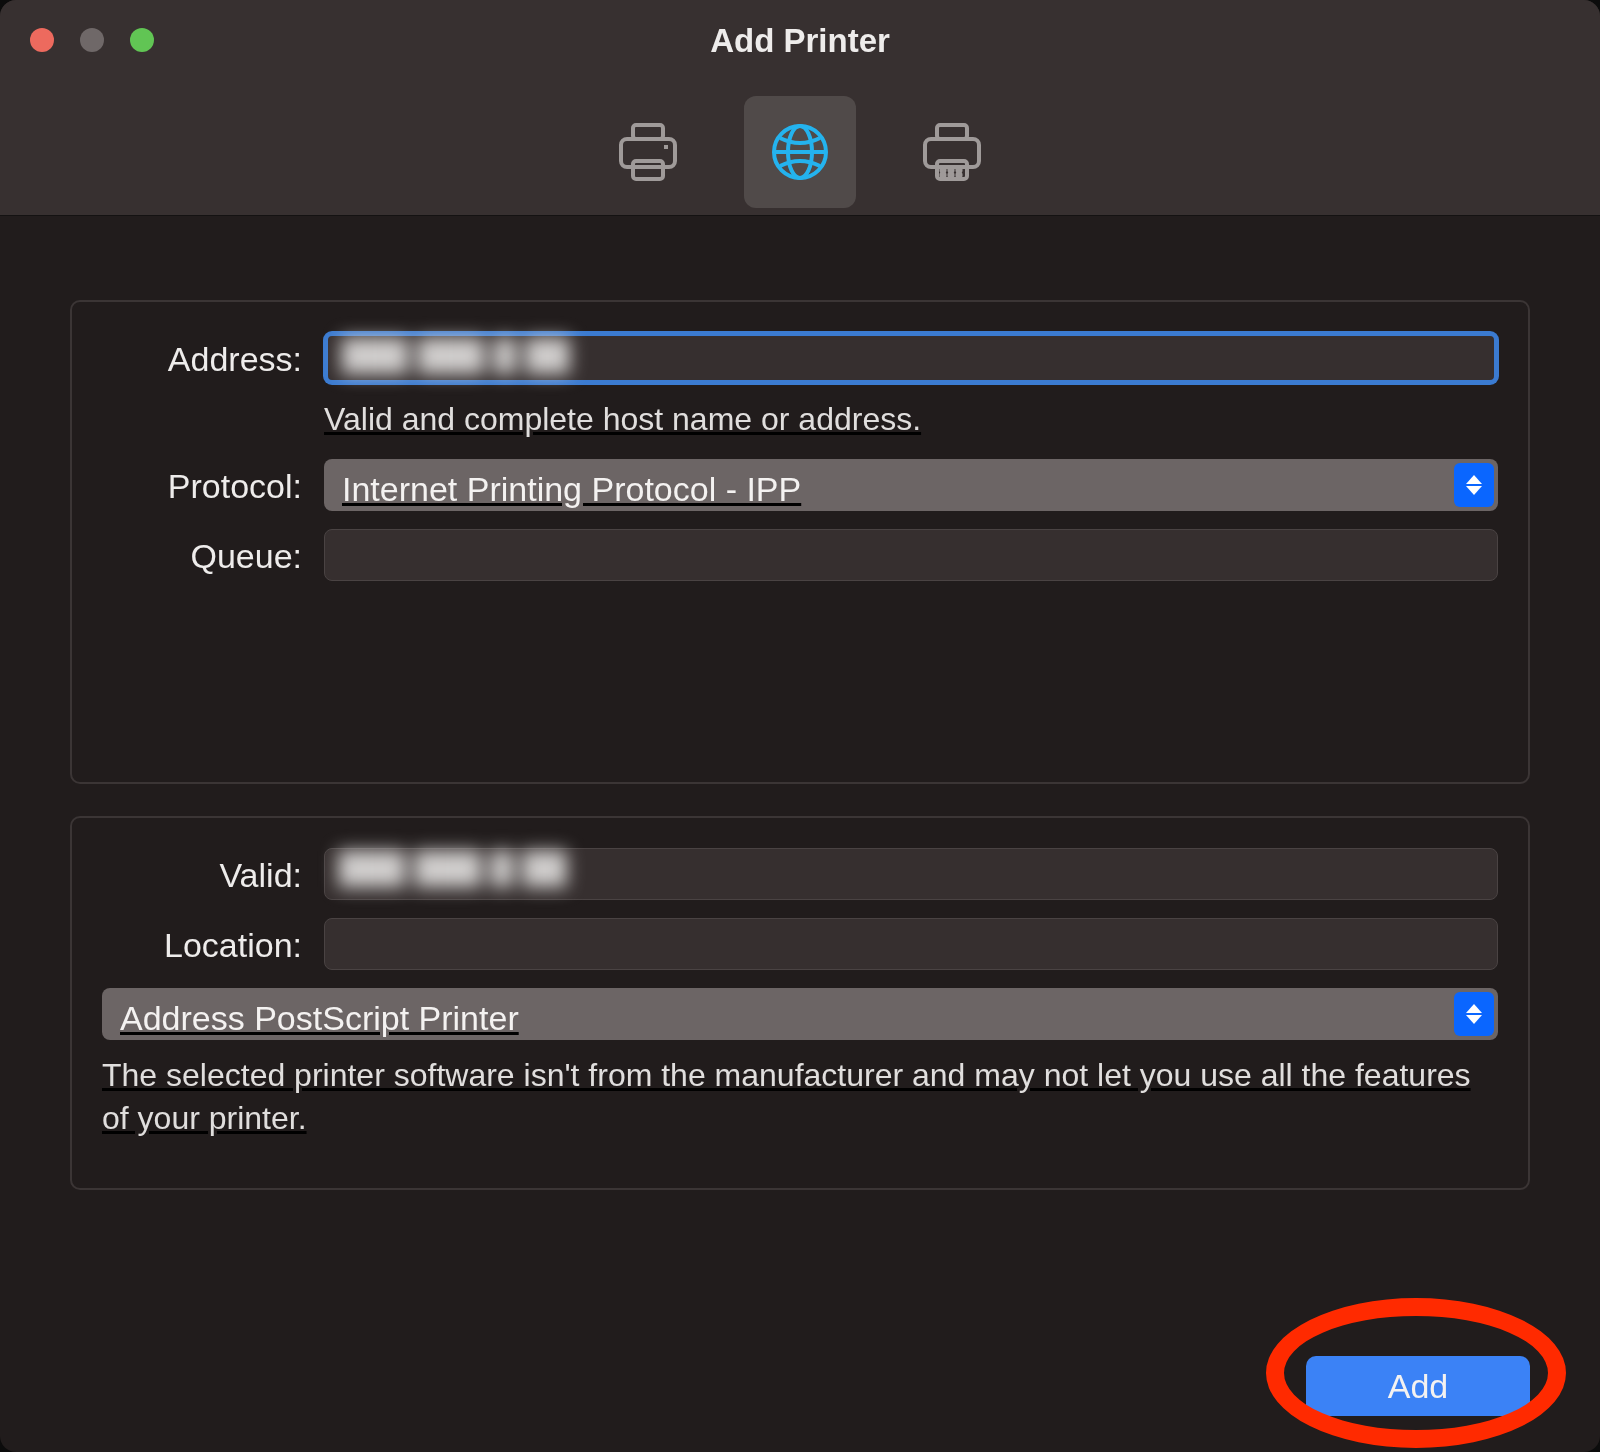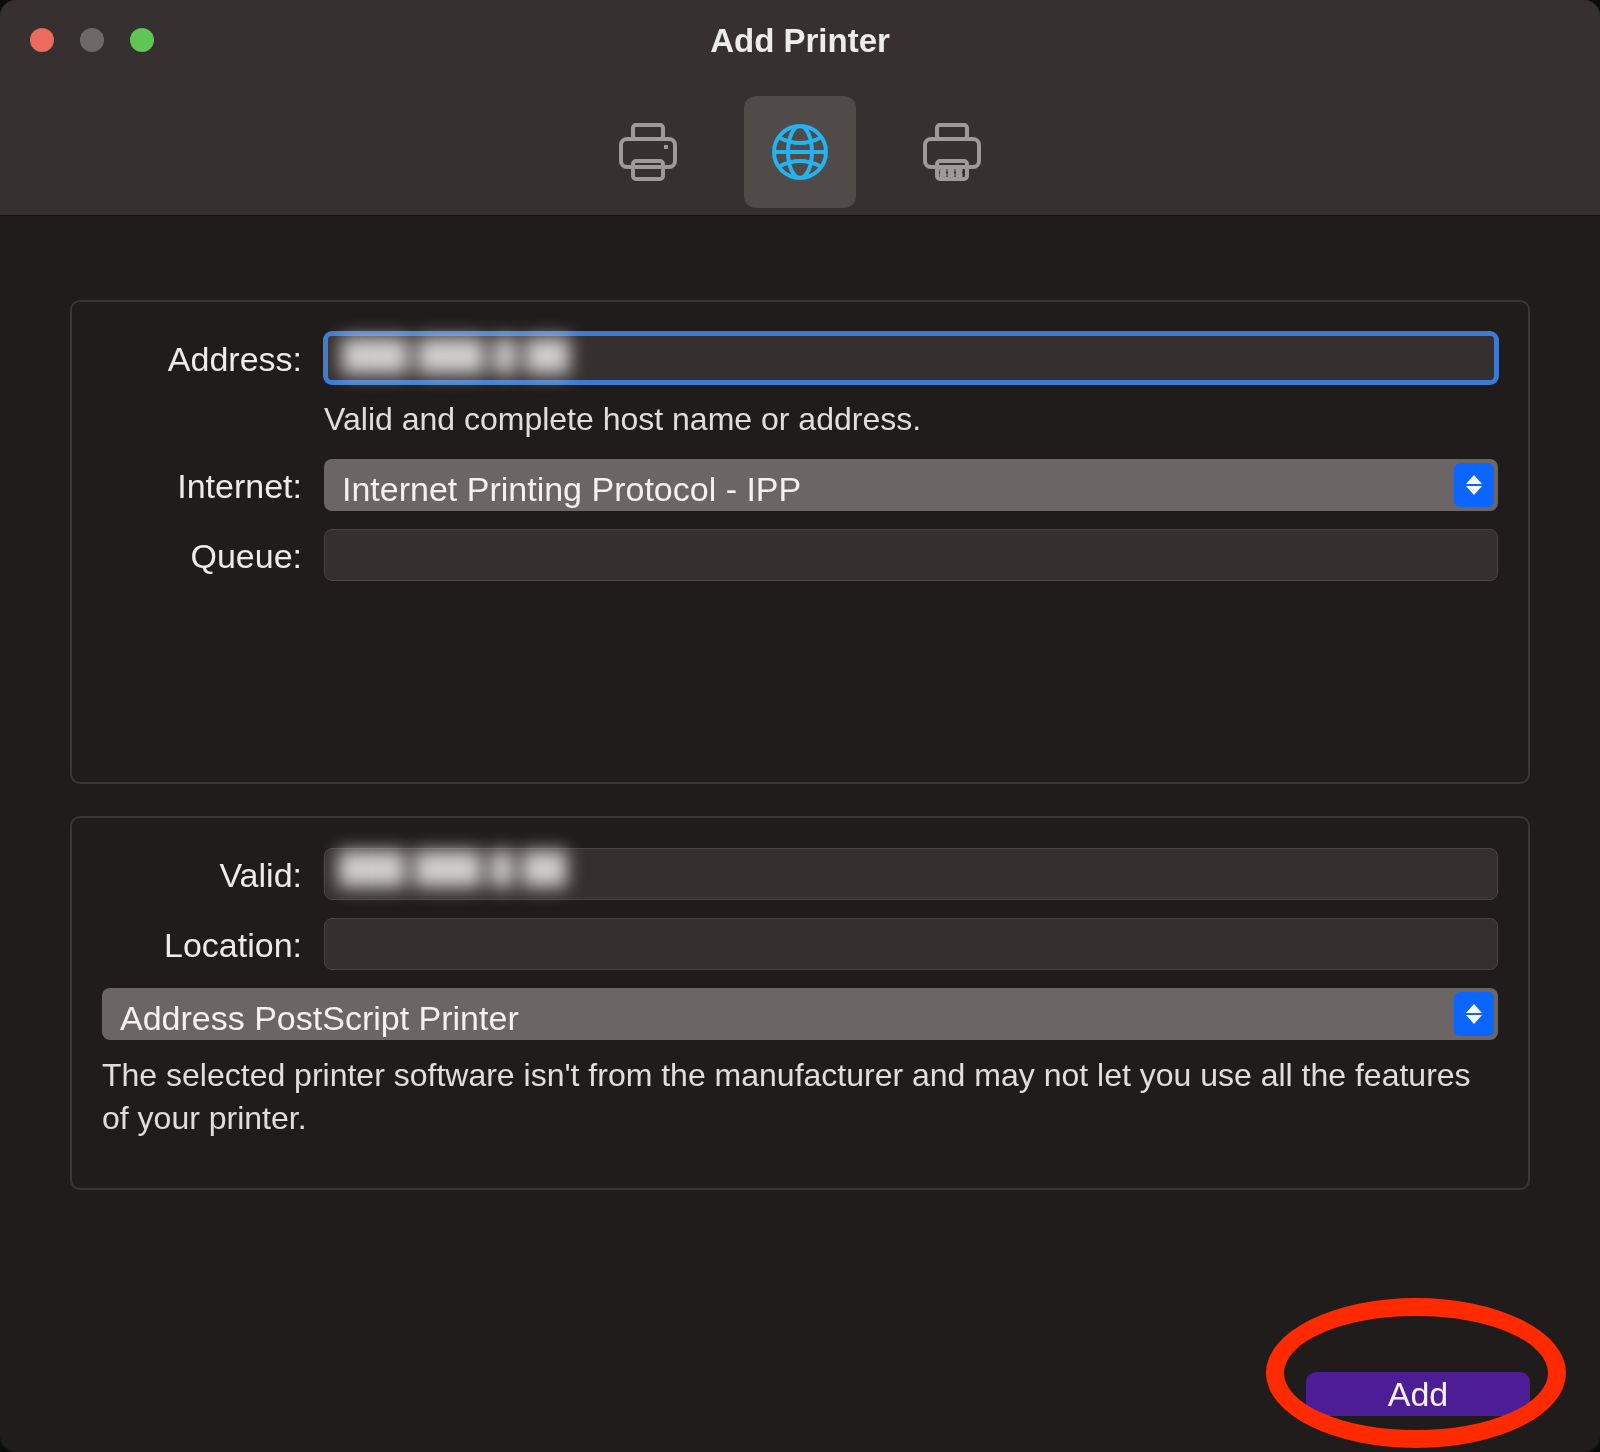--- a/index.html
+++ b/index.html
@@ -60,21 +60,21 @@
     display: flex; align-items: flex-start;
     margin-bottom: 18px;
   }
   .label-col {
     width: 222px; flex: 0 0 222px;
     text-align: right;
     padding-right: 22px;
     padding-top: 8px;
     color: #eeeceb; font-size: 34px;
   }
-  .field-col { flex: 1; }
+  .field-col { flex: 1; text-decoration: underline; }
   .text-input {
     width: 100%; height: 52px;
     background: #362f2f;
     border: 1px solid #4a4343;
     border-radius: 8px;
     color: #e9e7e6; font-size: 32px;
     padding: 0 14px;
     outline: none;
   }
   .text-input.focused {
@@ -117,22 +117,22 @@
     user-select: none;
     color: #d8d6d5;
     font-size: 30px;
     letter-spacing: 1px;
   }
   .footer {
     position: absolute; right: 70px; bottom: 36px;
     display: flex; justify-content: flex-end;
   }
   .add-button {
-    width: 224px; height: 44px;
-    background: #4c1d95;
+    width: 224px; height: 60px;
+    background: #3b82f6;
     border: none; border-radius: 10px;
     color: #f4f2f1; font-size: 34px;
     cursor: default;
   }
   .annotation-ellipse {
     position: absolute;
     right: 34px; bottom: 4px;
     width: 300px; height: 150px;
     border: 18px solid #ff2a00;
     border-radius: 50%;
@@ -200,21 +200,21 @@
         <div class="label-col">Address:</div>
         <div class="field-col">
           <div class="text-input focused">
             <span class="blurred">███ ███.█ ██</span>
           </div>
           <div class="hint">Valid and complete host name or address.</div>
         </div>
       </div>
 
       <div class="row">
-        <div class="label-col">Internet:</div>
+        <div class="label-col">Protocol:</div>
         <div class="field-col">
           <div class="select">
             <span>Internet Printing Protocol - IPP</span>
             <div class="select-stepper">
               <div class="tri up"></div>
               <div class="tri down"></div>
             </div>
           </div>
         </div>
       </div>

